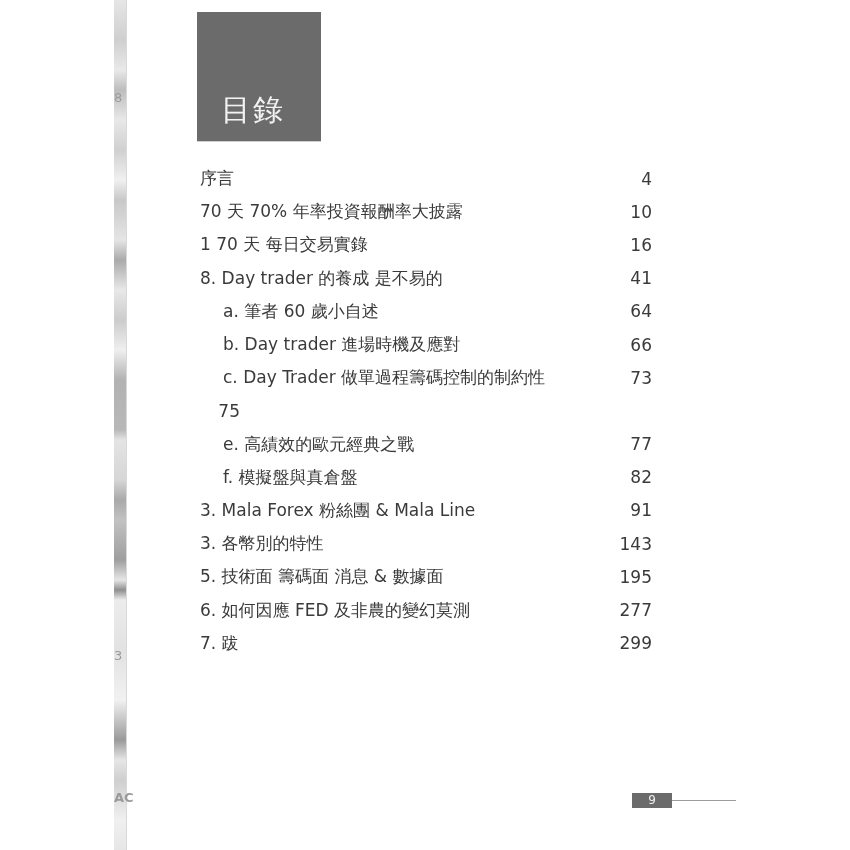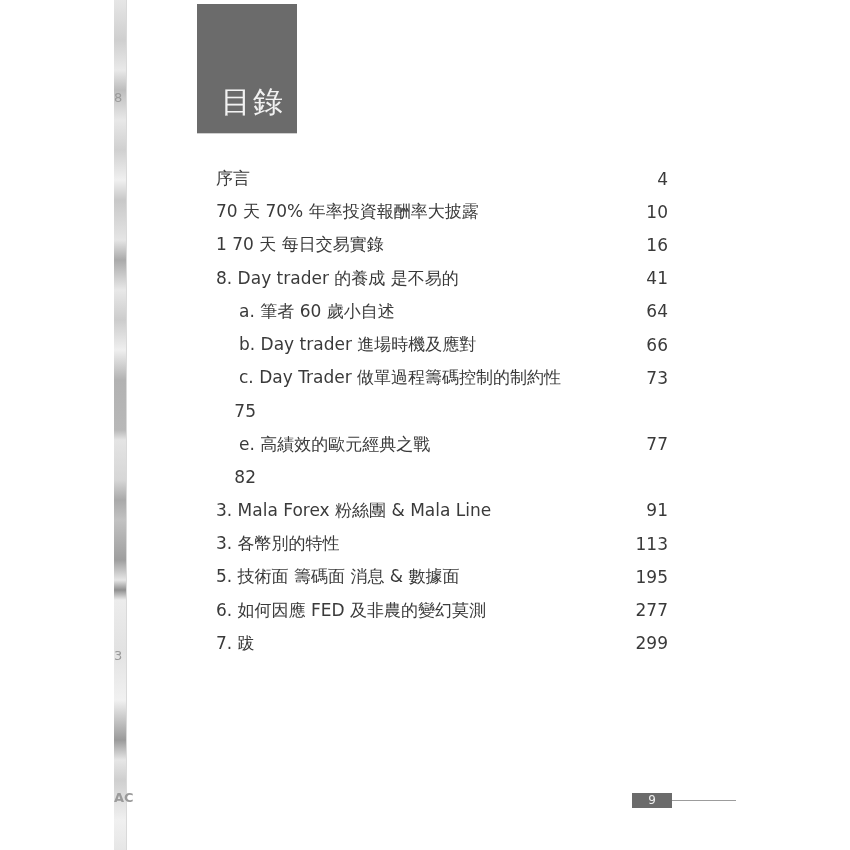--- a/index.html
+++ b/index.html
@@ -38,43 +38,42 @@
       position: absolute;
       left: 114px;
       font-size: 13px;
       color: #9a9a9a;
       font-family: "DejaVu Sans", sans-serif;
     }
     
     .title-block {
       position: absolute;
       left: 197px;
-      top: 4px;
-      width: 100px;
+      top: 12px;
+      width: 124px;
       height: 129px;
       background: #6b6b6b;
       box-shadow: 0 1px 0 #cfcfcf;
     }
     .title-text {
       position: absolute;
       left: 24px;
       bottom: 10px;
       font-size: 30px;
       color: #f2f2f2;
       letter-spacing: 2px;
       font-family: "DejaVu Sans", sans-serif;
       font-weight: 300;
     }
     
     .toc {
       position: absolute;
       left: 200px;
       top: 162px;
       width: 452px;
-      margin-left: 16px;
     }
     .toc-row {
       display: flex;
       justify-content: space-between;
       align-items: center;
       height: 33.2px;
       font-size: 17px;
       color: #3a3a3a;
       white-space: nowrap;
     }
@@ -150,29 +149,30 @@
     <span class="toc-page">73</span>
   </div>
   <div class="toc-row sub">
     <span class="toc-page">75</span>
   </div>
   <div class="toc-row sub">
     <span class="toc-label">e. 高績效的歐元經典之戰</span>
     <span class="toc-page">77</span>
   </div>
   <div class="toc-row sub">
+    <span class="toc-label">f. 模擬盤與真倉盤</span>
     <span class="toc-page">82</span>
   </div>
   <div class="toc-row">
     <span class="toc-label">3.  Mala Forex 粉絲團 &amp; Mala Line</span>
     <span class="toc-page">91</span>
   </div>
   <div class="toc-row">
     <span class="toc-label">3.  各幣別的特性</span>
-    <span class="toc-page">113</span>
+    <span class="toc-page">143</span>
   </div>
   <div class="toc-row">
     <span class="toc-label">5.  技術面   籌碼面 消息 &amp; 數據面</span>
     <span class="toc-page">195</span>
   </div>
   <div class="toc-row">
     <span class="toc-label">6.  如何因應 FED 及非農的變幻莫測</span>
     <span class="toc-page">277</span>
   </div>
   <div class="toc-row">

